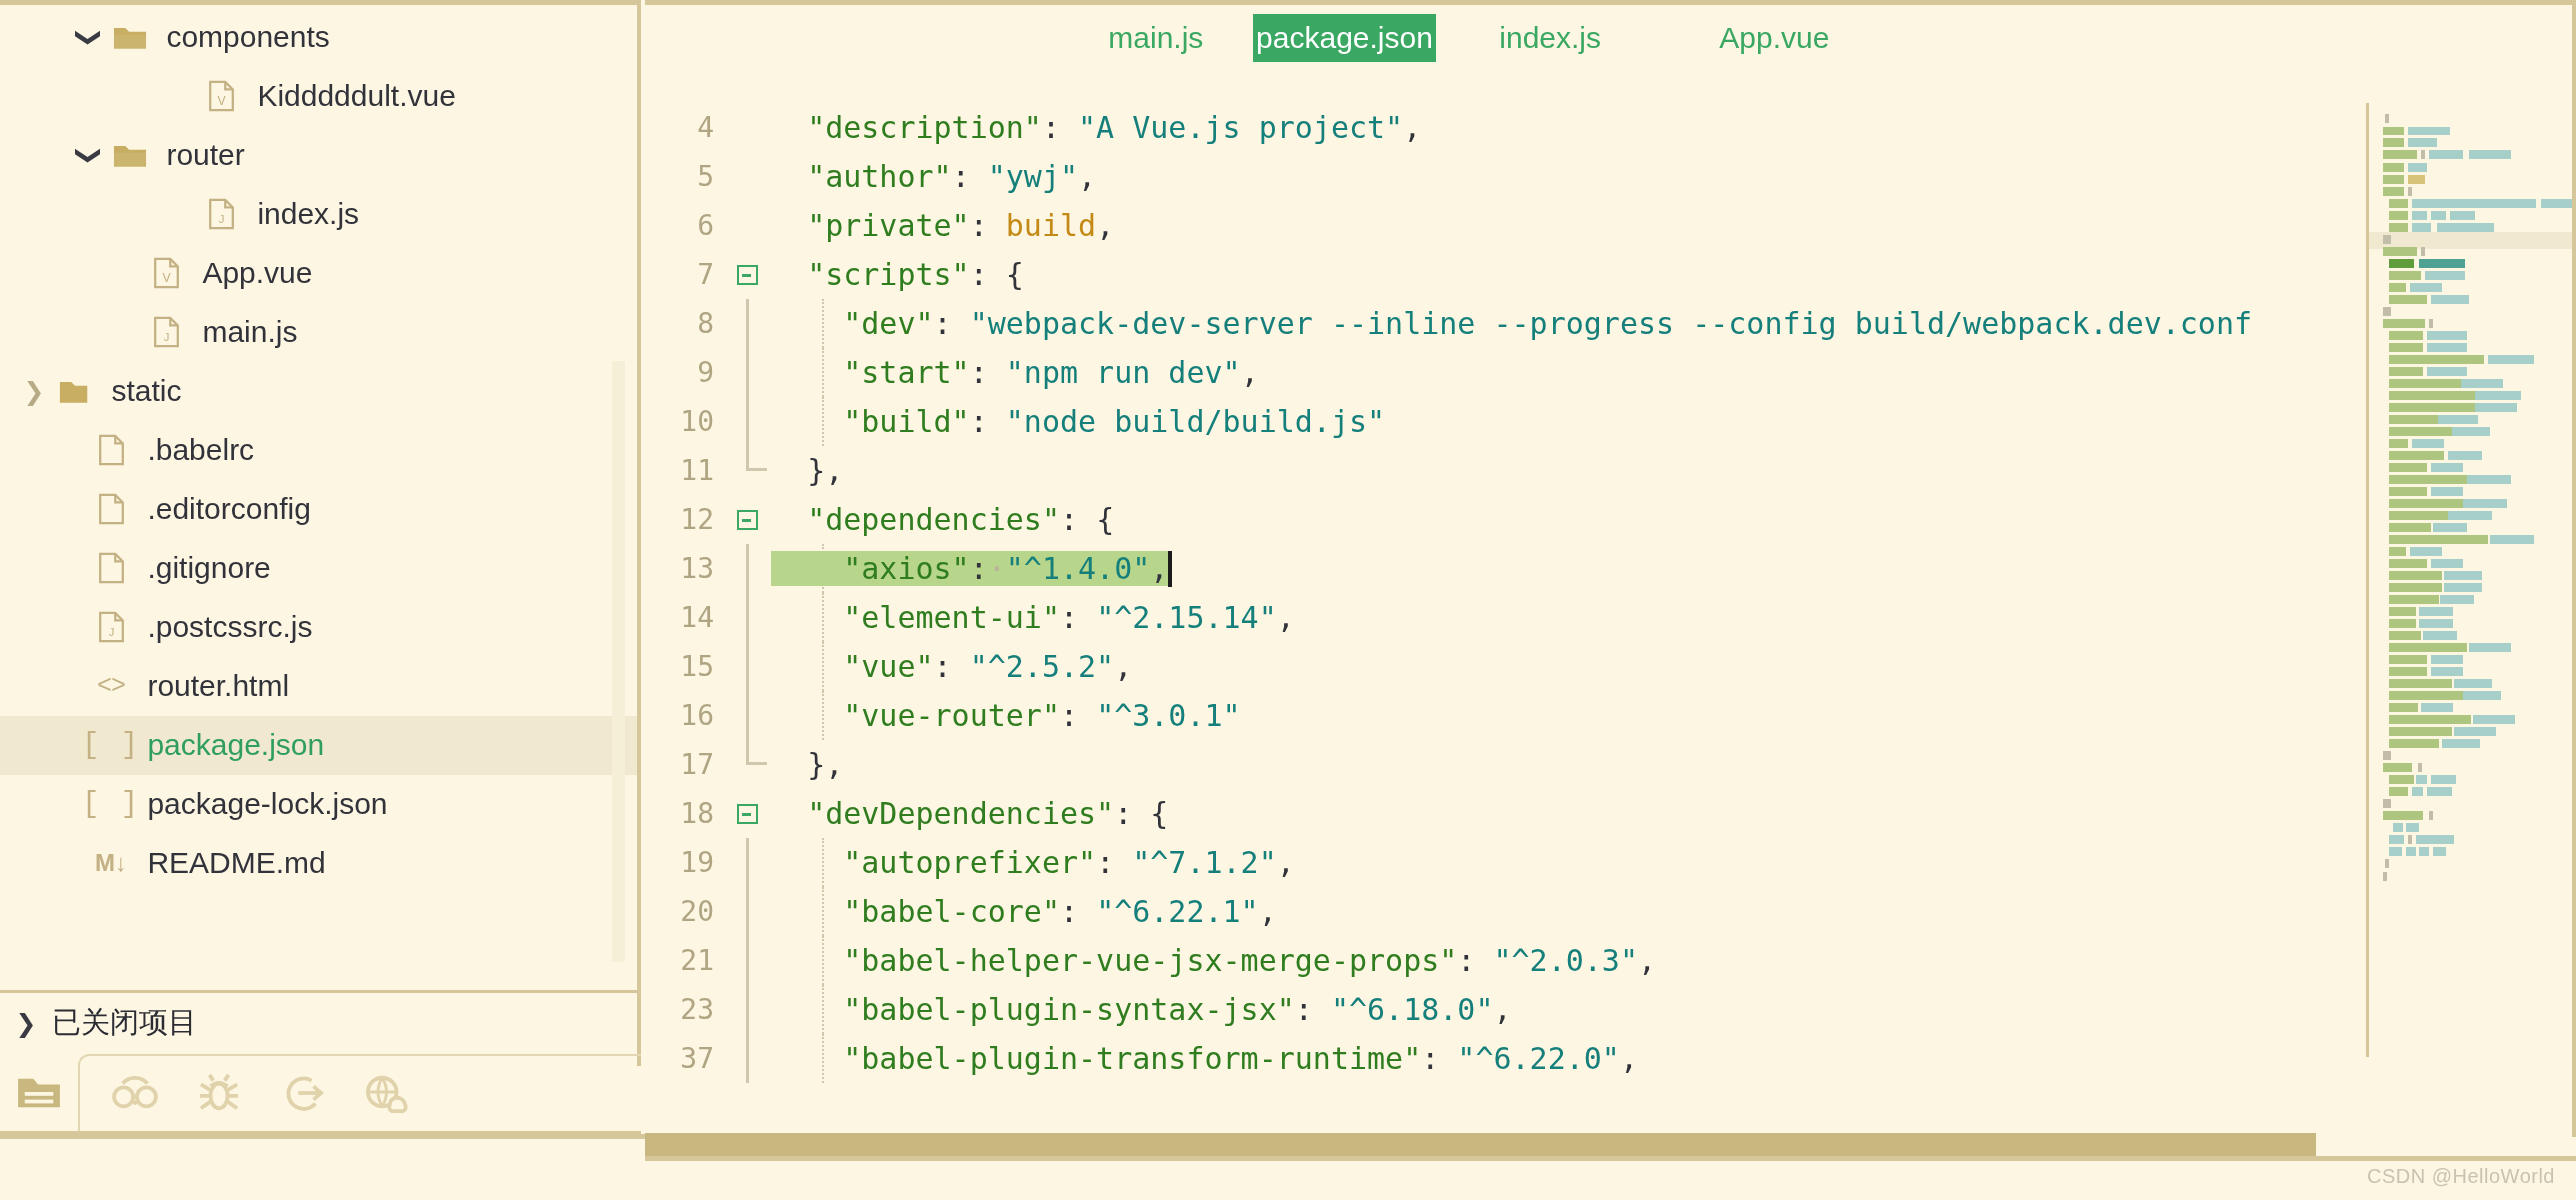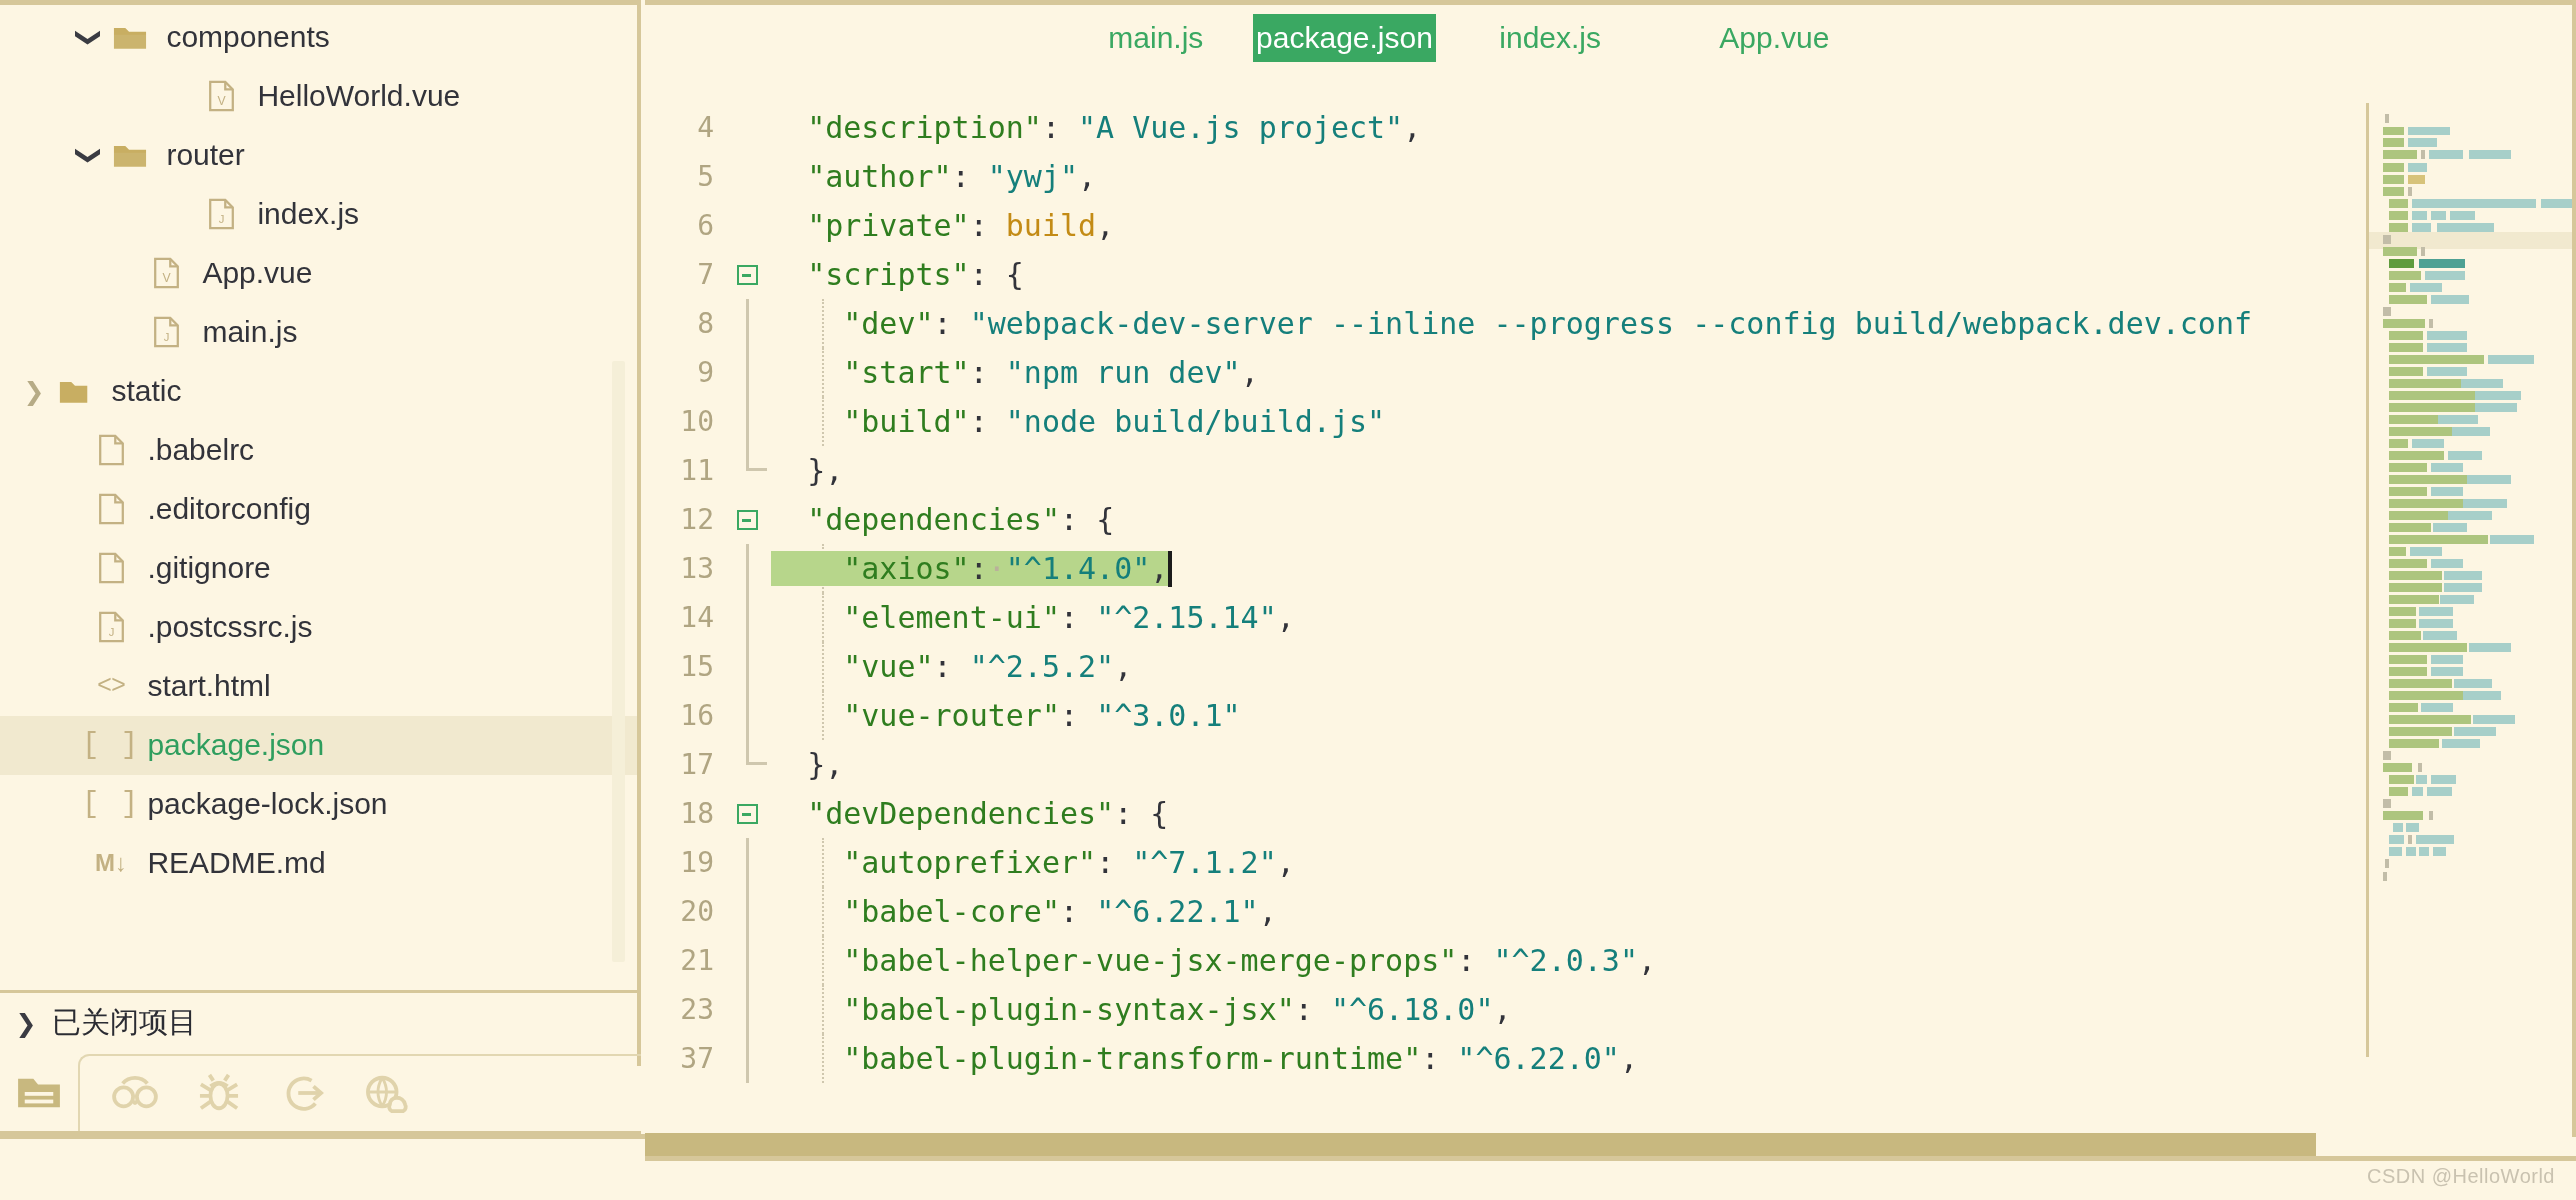--- a/index.html
+++ b/index.html
@@ -378,21 +378,21 @@
         <div class="tree-row">
           <span style="display:inline-block;width:162px;flex:0 0 162px;"></span>
           <span class="twisty empty">&nbsp;</span>
           <span class="ficon">
             <svg class="file-svg" width="27" height="32" viewBox="0 0 28 34" style="font-size:31px">
               <path d="M2 2 h16 l8 8 v22 H2 Z" fill="none" stroke="#c3b183" stroke-width="2.4"></path>
               <path d="M18 2 v8 h8" fill="none" stroke="#c3b183" stroke-width="2.4"></path>
               <text x="14" y="27" font-size="13" text-anchor="middle" fill="#c3b183" font-family="Liberation Sans, sans-serif">V</text>
             </svg>
           </span>
-          <span class="flabel">HelloWorld.vue</span>
+          <span class="flabel">Kidddddult.vue</span>
         </div>
         <div class="tree-row">
           <span style="display:inline-block;width:107px;flex:0 0 107px;"></span>
           <span style="margin-left:-36px;"></span>
           <span class="twisty" style="transform: rotate(90deg); display: inline-block;">❯</span>
           <span class="ficon">
             <svg class="folder-svg" width="34" height="29" viewBox="0 0 36 30">
               <path d="M1 5 h12 l4 4 h18 v4 H1 Z" fill="#c8ae62"></path>
               <path d="M1 12 h34 v15 H1 Z" fill="#cbb46e"></path>
             </svg>
@@ -490,21 +490,21 @@
             </svg>
           </span>
           <span class="flabel">.postcssrc.js</span>
         </div>
         <div class="tree-row">
           <span style="display:inline-block;width:52px;flex:0 0 52px;"></span>
           <span class="twisty empty">&nbsp;</span>
           <span class="ficon">
             <span class="angle-icon">&lt;&gt;</span>
           </span>
-          <span class="flabel">start.html</span>
+          <span class="flabel">router.html</span>
         </div>
         <div class="tree-row selected">
           <span style="display:inline-block;width:52px;flex:0 0 52px;"></span>
           <span class="twisty empty">&nbsp;</span>
           <span class="ficon">
             <span class="bracket-icon">[ ]</span>
           </span>
           <span class="flabel green">package.json</span>
         </div>
         <div class="tree-row">

